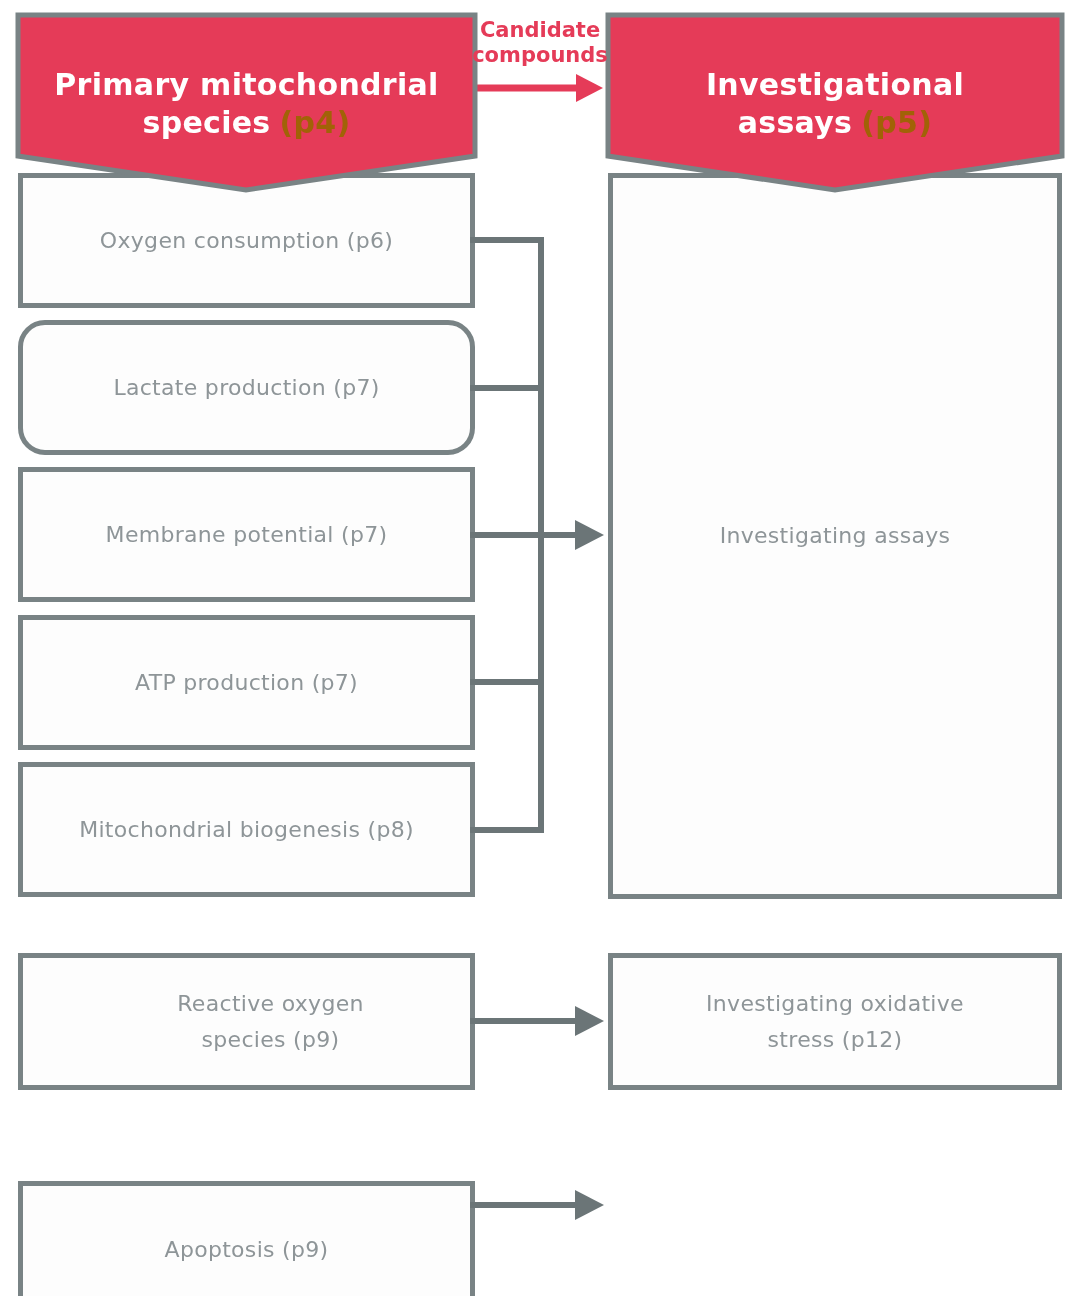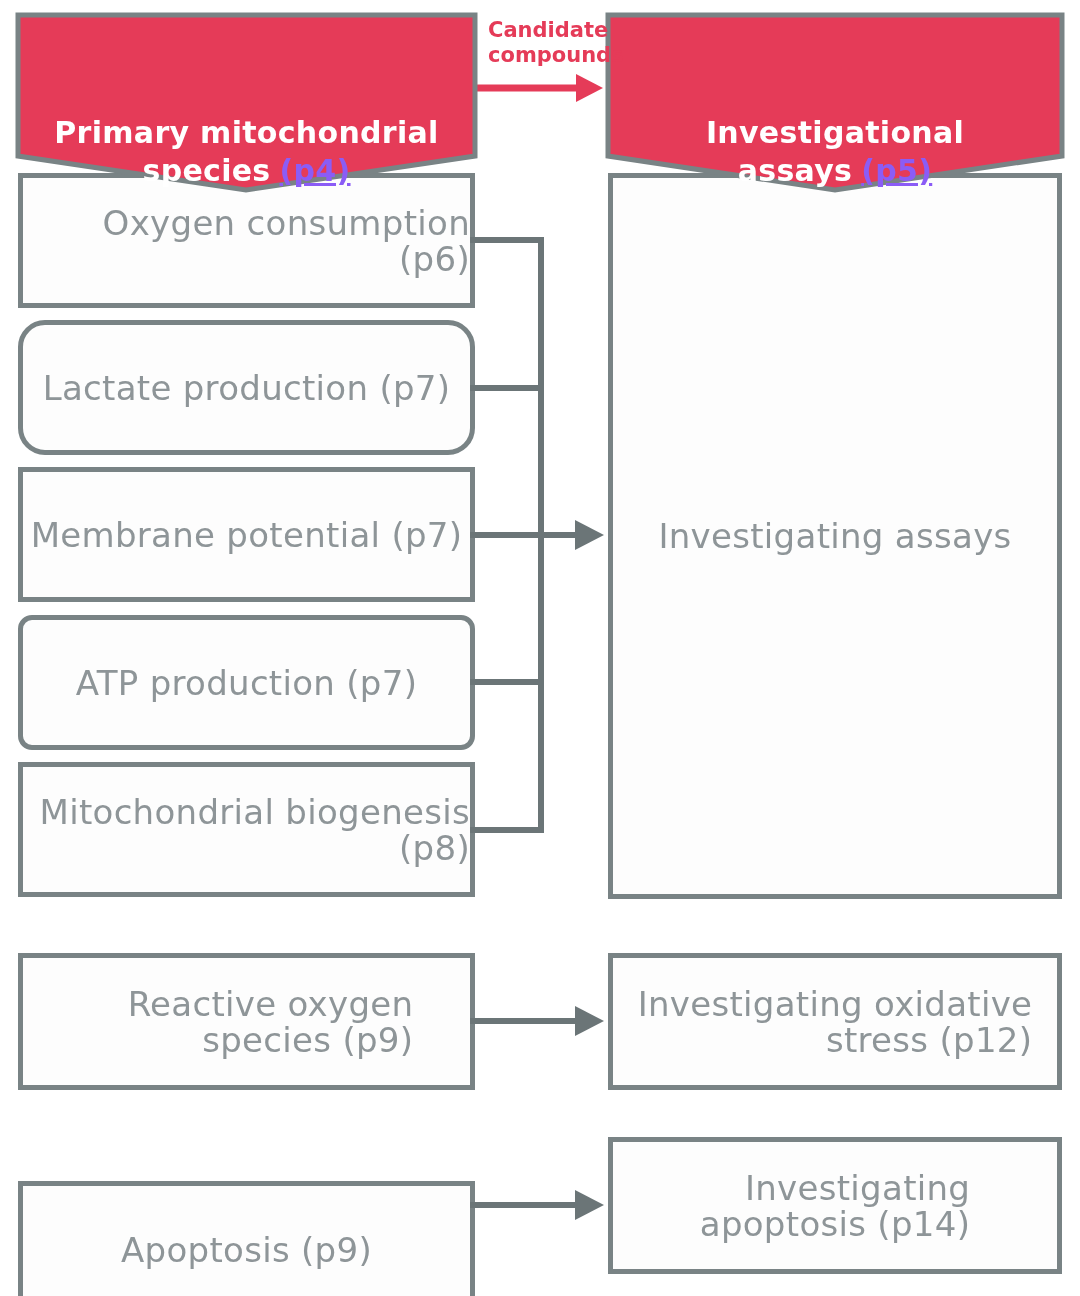--- a/index.html
+++ b/index.html
@@ -6,33 +6,33 @@
   .canvas{
     position:relative;width:1080px;height:1296px;background:#ffffff;
     font-family:"DejaVu Sans","Liberation Sans",sans-serif;overflow:hidden;
   }
   .layer{position:absolute;left:0;top:0;width:1080px;height:1296px;pointer-events:none;z-index:5;}
   .box{
     position:absolute;background:#fdfdfd;border:5px solid #798385;
     display:flex;align-items:center;justify-content:center;z-index:1;
     box-sizing:border-box;text-align:center;
   }
-  .box .label{color:#8e9598;font-size:34px;line-height:36px;letter-spacing:0.3px;text-align:right;}
+  .box .label{color:#8e9598;font-size:22px;line-height:36px;letter-spacing:0.3px;}
   .box .l{display:block;}
   .leftcol{left:18px;width:457px;}
   .rightcol{left:608px;width:454px;}
   .banner-text{
     position:absolute;z-index:6;text-align:center;color:#ffffff;
-    font-size:30px;font-weight:bold;line-height:38px;letter-spacing:0.3px;margin-top:48px;
+    font-size:30px;font-weight:bold;line-height:38px;letter-spacing:0.3px;
   }
   .banner-text .bline{display:block;}
-  .banner-text .page{color:#8b5cf6;margin-left:9px;text-decoration:underline;}
+  .banner-text .page{color:#a16207;margin-left:9px;}
   .candidate{
-    position:absolute;left:468px;top:18px;width:144px;z-index:6;text-align:left;
-    color:#e53b58;font-size:21px;font-weight:bold;line-height:25px;margin-left:20px;
+    position:absolute;left:468px;top:18px;width:144px;z-index:6;text-align:center;
+    color:#e53b58;font-size:21px;font-weight:bold;line-height:25px;
   }
   .candidate .cline{display:block;}
 </style>
 </head>
 <body>
 
 <div class="canvas">
 
   <svg class="layer" width="1080" height="1296" viewBox="0 0 1080 1296">
 
@@ -84,21 +84,21 @@
         <span class="l">Lactate production (p7)</span>
         <span class="l"></span>
       </div>
   </div>
   <div class="box leftcol" style="top:467px;height:135px;">
     <div class="label">
         <span class="l">Membrane potential (p7)</span>
         <span class="l"></span>
       </div>
   </div>
-  <div class="box leftcol" style="top:615px;height:135px;border-radius:14px;">
+  <div class="box leftcol" style="top:615px;height:135px;">
     <div class="label">
         <span class="l">ATP production (p7)</span>
         <span class="l"></span>
       </div>
   </div>
   <div class="box leftcol" style="top:762px;height:135px;">
     <div class="label">
         <span class="l">Mitochondrial biogenesis (p8)</span>
         <span class="l"></span>
       </div>
@@ -120,20 +120,14 @@
     <div class="label">
         <span class="l">Investigating assays</span>
       </div>
   </div>
   <div class="box rightcol" style="top:953px;height:137px;">
     <div class="label">
         <span class="l">Investigating oxidative</span>
         <span class="l">stress (p12)</span>
       </div>
   </div>
-  <div class="box rightcol" style="top:1137px;height:137px;">
-    <div class="label">
-        <span class="l">Investigating</span>
-        <span class="l">apoptosis (p14)</span>
-      </div>
-  </div>
 
 </div>
 
 </body></html>

